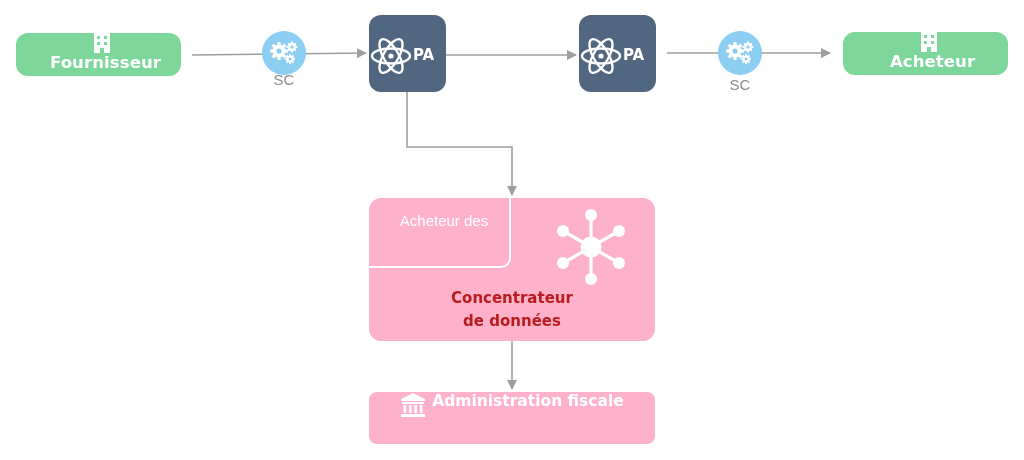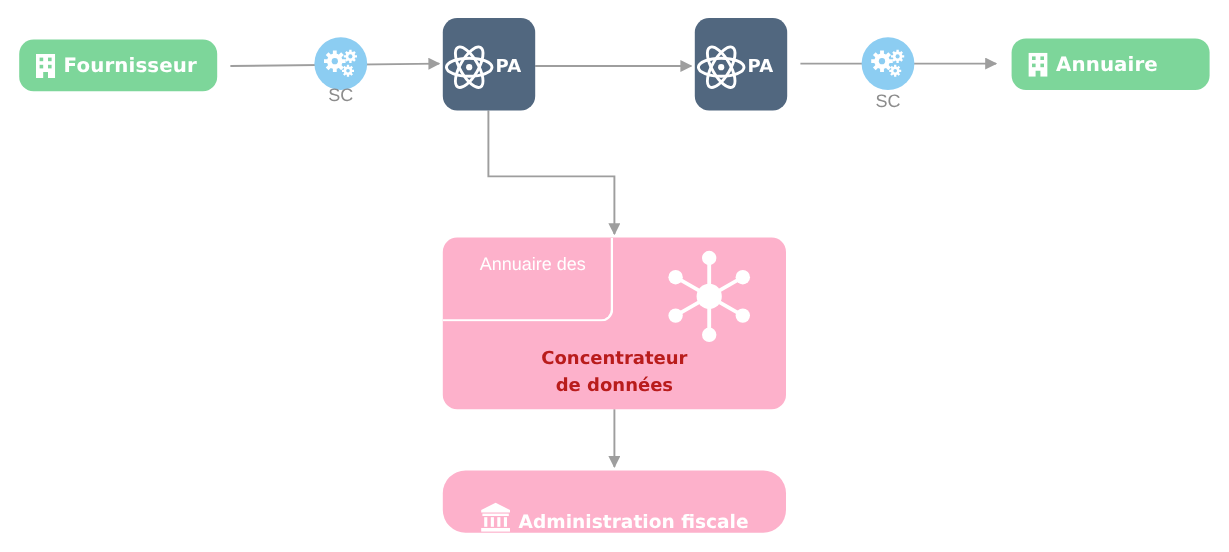--- a/index.html
+++ b/index.html
@@ -1,21 +1,21 @@
 <!DOCTYPE html>
 <html><head>
   <meta charset="utf-8">
   <style>
     html, body { margin: 0; padding: 0; background: #ffffff; }
     body { width: 1024px; height: 460px; position: relative; overflow: hidden;
            font-family: "DejaVu Sans", "Liberation Sans", sans-serif; }
     svg.lines { position: absolute; left: 0; top: 0; width: 1024px; height: 460px; }
 
     .actor { position: absolute; height: 43px; border-radius: 12px;
-             display: flex; align-items: center; color: #fff; font-size: 16.5px; font-weight: bold; letter-spacing: 0.1px; }
+             display: flex; align-items: center; color: #fff; font-size: 16.5px; font-weight: bold; letter-spacing: 0.1px; flex-direction: column; }
     .actor .ico { width: 16px; height: 20px; margin-right: 7px; display: inline-block; }
     #fournisseur { left: 16px; top: 33px; width: 165px; padding-left: 14px; box-sizing: border-box; }
     #acheteur { left: 843px; top: 32px; width: 165px; padding-left: 14px; box-sizing: border-box; }
 
     .pa { position: absolute; width: 77px; height: 77px; border-radius: 12px; color: #fff;
           display: flex; flex-direction: row; align-items: center; }
     .pa .atom { width: 44px; height: 44px; margin-top: 5px; }
     .pa .lbl { font-size: 15px; font-weight: bold; margin-top: 2px; }
     #pa1 { left: 369px; top: 15px; }
     #pa2 { left: 579px; top: 15px; }
@@ -33,21 +33,21 @@
                      border-radius: 12px; overflow: hidden; }
     #annuaire-region { position: absolute; left: 0; top: 0; width: 142px; height: 70px;
                        border-right: 2px solid #fff; border-bottom: 2px solid #fff; border-bottom-right-radius: 10px; box-sizing: border-box; }
     #annuaire-text { position: absolute; left: 10px; top: 12px; width: 130px; text-align: center;
                      color: #fff; font-size: 15px; line-height: 22px; font-family: "Liberation Sans", sans-serif; }
     #hub-icon { position: absolute; left: 186px; top: 9px; width: 72px; height: 80px; }
     #conc-title { position: absolute; left: 0; top: 89px; width: 286px; text-align: center;
                   color: #b91c1c; font-weight: bold; font-size: 15px; line-height: 23px; }
 
     #admin { position: absolute; left: 369px; top: 392px; width: 286px; height: 52px;
-             border-radius: 19px; display: flex; align-items: flex-end; justify-content: center; color: #fff;
+             border-radius: 8px; display: flex; align-items: flex-start; justify-content: center; color: #fff;
              font-weight: bold; font-size: 15.5px; }
     #admin .ico { width: 26px; height: 26px; margin-right: 6px; }
   </style>
 </head>
 <body>
 
 <svg class="lines" viewBox="0 0 1024 460">
   <defs>
     <marker id="arrow" markerWidth="10" markerHeight="10" refX="9" refY="5" orient="auto" markerUnits="userSpaceOnUse">
       <path d="M0,0 L10,5 L0,10 Z" fill="#9e9e9e"></path>
@@ -160,27 +160,27 @@
 <div id="sc2-lbl" class="sc-lbl" style="color: rgb(140, 140, 140);">SC</div>
 
 <div id="acheteur" class="actor" style="background: rgb(125, 214, 154);">
   <svg class="ico" viewBox="0 0 16 20">
     <path d="M0,0 H16 V20 H10 V15 H6 V20 H0 Z" fill="#fff"></path>
     <rect x="3" y="3" width="3" height="3" class="hole" fill="#7dd69a"></rect>
     <rect x="10" y="3" width="3" height="3" class="hole" fill="#7dd69a"></rect>
     <rect x="3" y="9" width="3" height="3" class="hole" fill="#7dd69a"></rect>
     <rect x="10" y="9" width="3" height="3" class="hole" fill="#7dd69a"></rect>
   </svg>
-  <span>Annuaire</span>
+  <span>Acheteur</span>
 </div>
 
 <div id="concentrateur" style="background: rgb(253, 177, 203);">
   <div id="annuaire-region"></div>
   <div id="annuaire-text">
-    <div>Annuaire des</div>
+    <div>Acheteur des</div>
   </div>
   <svg id="hub-icon" viewBox="0 0 72 80">
     <g stroke="#fff" stroke-width="3.2" fill="none">
       <line x1="36" y1="40" x2="36" y2="8"></line>
       <line x1="36" y1="40" x2="36" y2="72"></line>
       <line x1="36" y1="40" x2="8" y2="24"></line>
       <line x1="36" y1="40" x2="64" y2="24"></line>
       <line x1="36" y1="40" x2="8" y2="56"></line>
       <line x1="36" y1="40" x2="64" y2="56"></line>
     </g>

